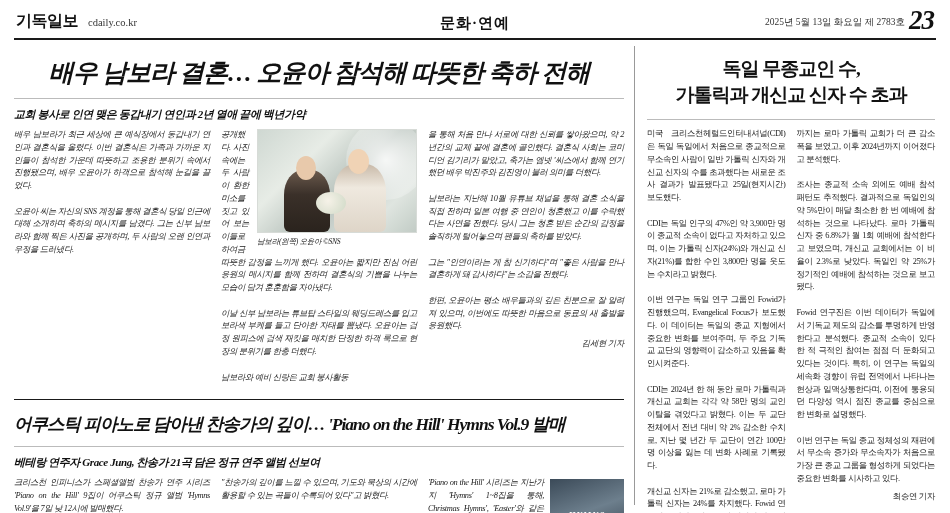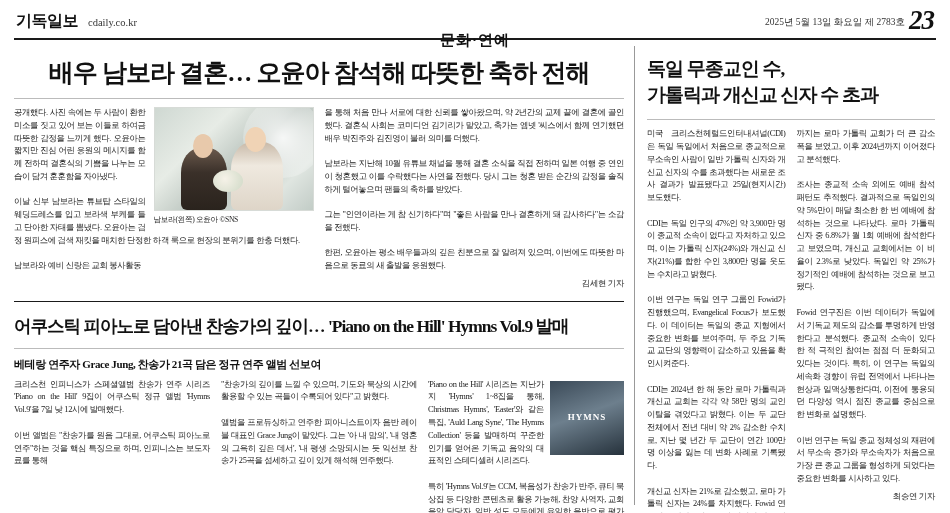--- a/index.html
+++ b/index.html
@@ -47,21 +47,21 @@
     font-size: 10.5px;
     color: #333;
   }
   .mast-center {
     font-size: 15px;
     font-weight: bold;
     letter-spacing: 1px;
     position: absolute;
     left: 50%;
     transform: translateX(-50%);
-    top: 31px;
+    top: 14px;
   }
   .mast-right {
     display: flex;
     align-items: flex-end;
     gap: 4px;
   }
   .mast-date {
     font-size: 9.5px;
     color: #333;
     padding-bottom: 3px;
@@ -75,20 +75,21 @@
   }
   
   .body-grid {
     display: flex;
     height: 465px;
   }
   .col-left {
     width: 620px;
     padding-right: 10px;
     box-sizing: border-box;
+    font-style: italic;
   }
   .vrule {
     width: 0;
     border-left: 1px solid #999;
     margin: 6px 0 0 0;
   }
   .col-right {
     width: 300px;
     padding-left: 12px;
     box-sizing: border-box;
@@ -207,20 +208,21 @@
   .caption {
     font-size: 7.6px;
     margin-top: 3px;
     letter-spacing: -0.3px;
     color: #222;
   }
   
   .headline-right {
     font-size: 19px;
     font-weight: bold;
+    text-align: center;
     line-height: 1.35;
     letter-spacing: -1px;
     margin: 16px 0 12px 0;
   }
   .cols2 {
     display: flex;
     gap: 11px;
   }
   
   .hr-thick {
@@ -274,22 +276,28 @@
       <span class="mast-pageno">23</span>
     </div>
   </div>
 
   <div class="body-grid">
 
     <div class="col-left">
 
       <div class="headline-main">배우 남보라 결혼… 오윤아 참석해 따뜻한 축하 전해</div>
       <hr class="hr-thin">
+      <div class="kicker">교회 봉사로 인연 맺은 동갑내기 연인과 2년 열애 끝에 백년가약</div>
 
       <div class="cols3">
+        <div class="col">
+          <p style="white-space:pre-line">배우 남보라가 최근 세상에 큰 예식장에서 동갑내기 연인과 결혼식을 올렸다. 이번 결혼식은 가족과 가까운 지인들이 참석한 가운데 따뜻하고 조용한 분위기 속에서 진행됐으며, 배우 오윤아가 하객으로 참석해 눈길을 끌었다.
+
+오윤아 씨는 자신의 SNS 계정을 통해 결혼식 당일 인근에 대해 소개하며 축하의 메시지를 남겼다. 그는 신부 남보라와 함께 찍은 사진을 공개하며, 두 사람의 오랜 인연과 우정을 드러냈다.</p>
+        </div>
         <div class="col">
           <div class="photo-wrap">
             <div class="photo">
               <span class="halo"></span>
               <span class="fig fig1"></span>
               <span class="fig fig2"></span>
               <span class="head1"></span>
               <span class="head2"></span>
               <span class="bouquet"></span>
             </div>

